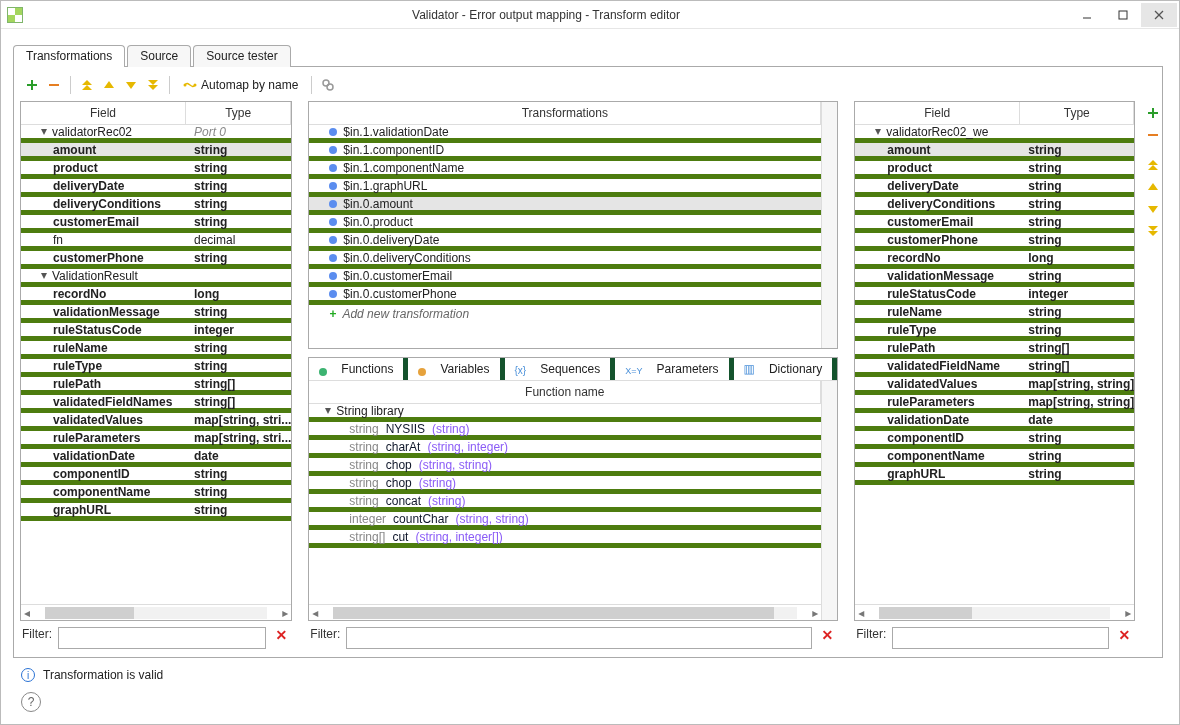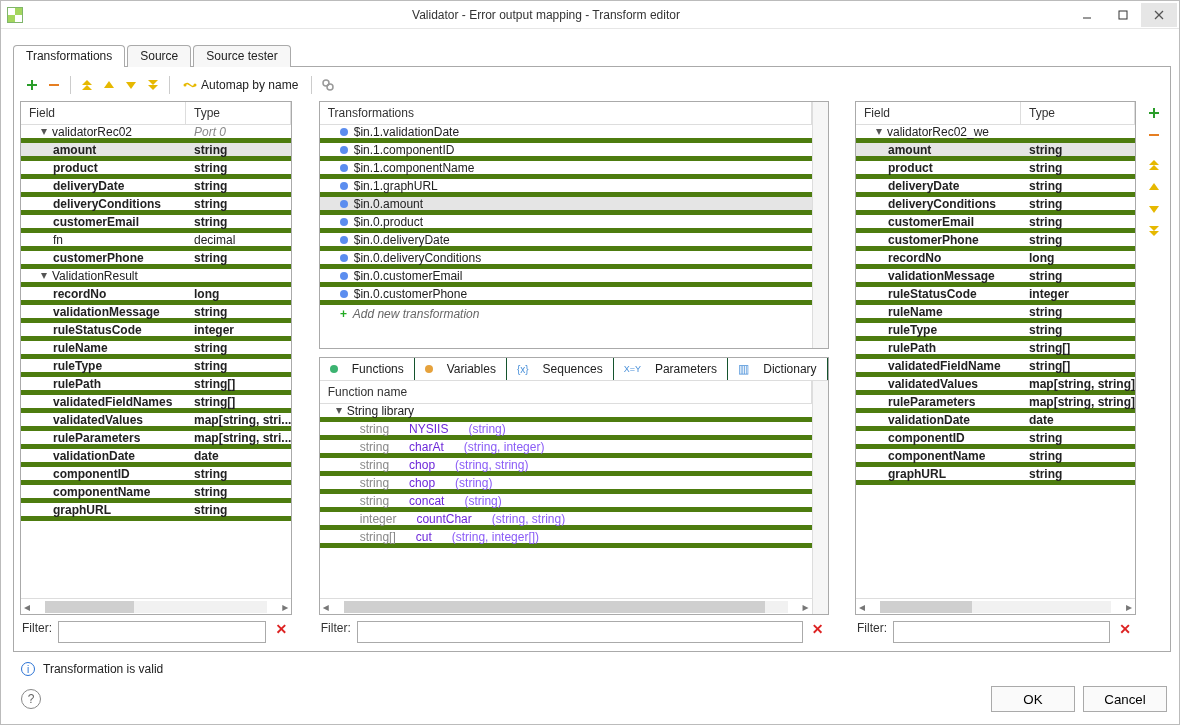--- a/index.html
+++ b/index.html
@@ -5,21 +5,21 @@
   * { box-sizing: border-box; margin: 0; padding: 0; }
   html, body { width: 1180px; height: 725px; font-family: "Segoe UI", Tahoma, sans-serif; font-size: 12px; color: #222; background:#fff; overflow:hidden;}
   .window { width:1180px; height:725px; border:1px solid #bbb; display:flex; flex-direction:column; background:#fff;}
   .titlebar { height:28px; display:flex; align-items:center; padding:0 2px 0 6px; background:#fff; border-bottom:1px solid #e6e6e6;}
   .titlebar .title { flex:1; text-align:center; font-size:12px; color:#333;}
   .win-icon { width:16px; height:16px; border:1px solid #7fb56b; background: conic-gradient(#a4d65e 0 25%, #fff 25% 50%, #a4d65e 50% 75%, #fff 75% 100%); }
   .win-ctrls { display:flex; }
   .win-btn { width:36px; height:24px; display:flex; align-items:center; justify-content:center; color:#333;}
   .win-btn.close { background:#e6e6e6; }
   .win-btn svg { width:10px; height:10px; }
-  .client { flex:1; display:flex; flex-direction:column; padding:16px 8px 10px 12px; }
+  .client { flex:1; display:flex; flex-direction:column; padding:16px 16px 10px 12px; }
 
   .tabs { display:flex; align-items:flex-end; height:22px; position:relative; }
   .tab { padding:3px 12px 4px; border:1px solid #aaa; border-bottom:none; border-top-left-radius:4px; border-top-right-radius:4px; background:#f7f7f7; margin-right:2px; cursor:pointer;}
   .tab.active { background:#fff; position:relative; z-index:2;}
   .tabpage { border:1px solid #aaa; flex:1; display:flex; flex-direction:column; margin-top:-1px; padding:6px 6px 8px 6px;}
 
   .toolbar { display:flex; align-items:center; gap:2px; padding:2px 2px 6px 2px; }
   .tb-btn { width:20px; height:20px; display:flex; align-items:center; justify-content:center; border:1px solid transparent; border-radius:2px; cursor:pointer;}
   .tb-sep { width:1px; height:18px; background:#ccc; margin:0 4px;}
   .automap { display:flex; align-items:center; gap:4px; padding:0 6px; height:20px; border:1px solid transparent; border-radius:2px; cursor:pointer;}
@@ -27,21 +27,21 @@
   .workarea { flex:1; display:flex; gap:8px; min-height:0;}
   .panel { display:flex; flex-direction:column; min-height:0;}
   .panel.left { width:300px;}
   .panel.center { flex:1;}
   .panel.right { width:300px;}
   .sidetools { width:22px; display:flex; flex-direction:column; gap:2px; padding-top:2px;}
   .sidetools .tb-btn { width:20px;height:20px;}
 
   .treebox { border:1px solid #aaa; flex:1; display:flex; flex-direction:column; min-height:0;}
   .treehead { display:flex; background:#fff; border-bottom:1px solid #ddd; }
-  .th { padding:4px 8px; border-right:1px solid #ddd; font-weight:normal; color:#333;}
+  .th { padding:4px 8px; border-right:1px solid #ddd; font-weight:normal; color:#333;text-align:center;}
   .left .th.field, .right .th.field { width:165px;}
   .left .th.type, .right .th.type { flex:1;}
   .treebody { flex:1; overflow:auto;}
   .row { display:flex; align-items:center; height:18px; border-bottom:5px solid #4d7c0f; padding-left:4px;}
   .row .cell1 { width:165px; display:flex; align-items:center; white-space:nowrap; overflow:hidden; text-overflow:ellipsis;}
   .row .cell2 { flex:1; padding-left:4px; white-space:nowrap; overflow:hidden; text-overflow:ellipsis;}
   .tw { display:inline-block; width:10px; height:10px; margin-right:3px;}
   .indent1 { padding-left:14px;}
   .indent2 { padding-left:28px;}
   .porttype { color:#888; font-style:italic;}
@@ -60,28 +60,28 @@
 
   .center-upper { border:1px solid #aaa; height:248px; display:flex; flex-direction:column; min-height:0;}
   .center-upper .treehead .th { flex:1;}
   .center-upper .treebody .row { padding-left:20px;}
   .bullet { width:8px;height:8px;border-radius:50%; background:#5b8def; margin-right:6px; display:inline-block;}
   .addrow { color:#666; font-style:italic; display:flex; align-items:center; padding-left:20px; height:18px;}
   .addrow .plus { color:#2a2; font-weight:700; margin-right:6px;}
 
   .center-lower { border:1px solid #aaa; margin-top:8px; flex:1; display:flex; flex-direction:column; min-height:0;}
   .subtabs { display:flex; border-bottom:1px solid #ddd;}
-  .subtab { display:flex; align-items:center; gap:14px; padding:4px 10px; border-right:1px solid #14532d; cursor:pointer;}
+  .subtab { display:flex; align-items:flex-end; gap:14px; padding:4px 10px; border-right:5px solid #14532d; cursor:pointer;}
   .subtab.active { background:#fff;}
   .subtab .dot { width:8px;height:8px;border-radius:50%; display:inline-block;}
   .dot.green{background:#3cb371;} .dot.orange{background:#e6a23c;}
   .funcbody { flex:1; overflow:auto;}
   .funcbody .row { padding-left:10px;text-align:center;}
   .fret { color:#888;}
-  .fname { color:#6d28d9; margin:0 20px;}
+  .fname { color:#0f172a; margin:0 7px;}
   .fargs { color:#8b5cf6;}
 
   .vscrollbar { width:16px; background:#f6f6f6; border-left:1px solid #ddd;}
   .flexrow { display:flex; min-height:0;}
   .grow { flex:1; min-height:0; display:flex; flex-direction:column;}
 
   .status { display:flex; align-items:center; gap:8px; padding:10px 4px 4px 8px;}
   .info-icon { width:14px;height:14px;border-radius:50%; border:1px solid #2a72d4; color:#2a72d4; font-size:10px; display:flex; align-items:center; justify-content:center;}
   .footer { display:flex; align-items:center; justify-content:space-between; padding:6px 4px 2px 8px;}
   .help-icon { width:20px;height:20px;border-radius:50%; border:1px solid #888; color:#666; display:flex;align-items:center;justify-content:center; cursor:pointer;}
@@ -554,19 +554,15 @@
       </div>
     </div>
 
     <div class="status">
       <span class="info-icon">i</span>
       <span>Transformation is valid</span>
     </div>
 
     <div class="footer">
       <div class="help-icon">?</div>
-      <div class="buttons">
-        <button class="btn">OK</button>
-        <button class="btn">Cancel</button>
-      </div>
     </div>
   </div>
 </div>
 
 </body></html>

